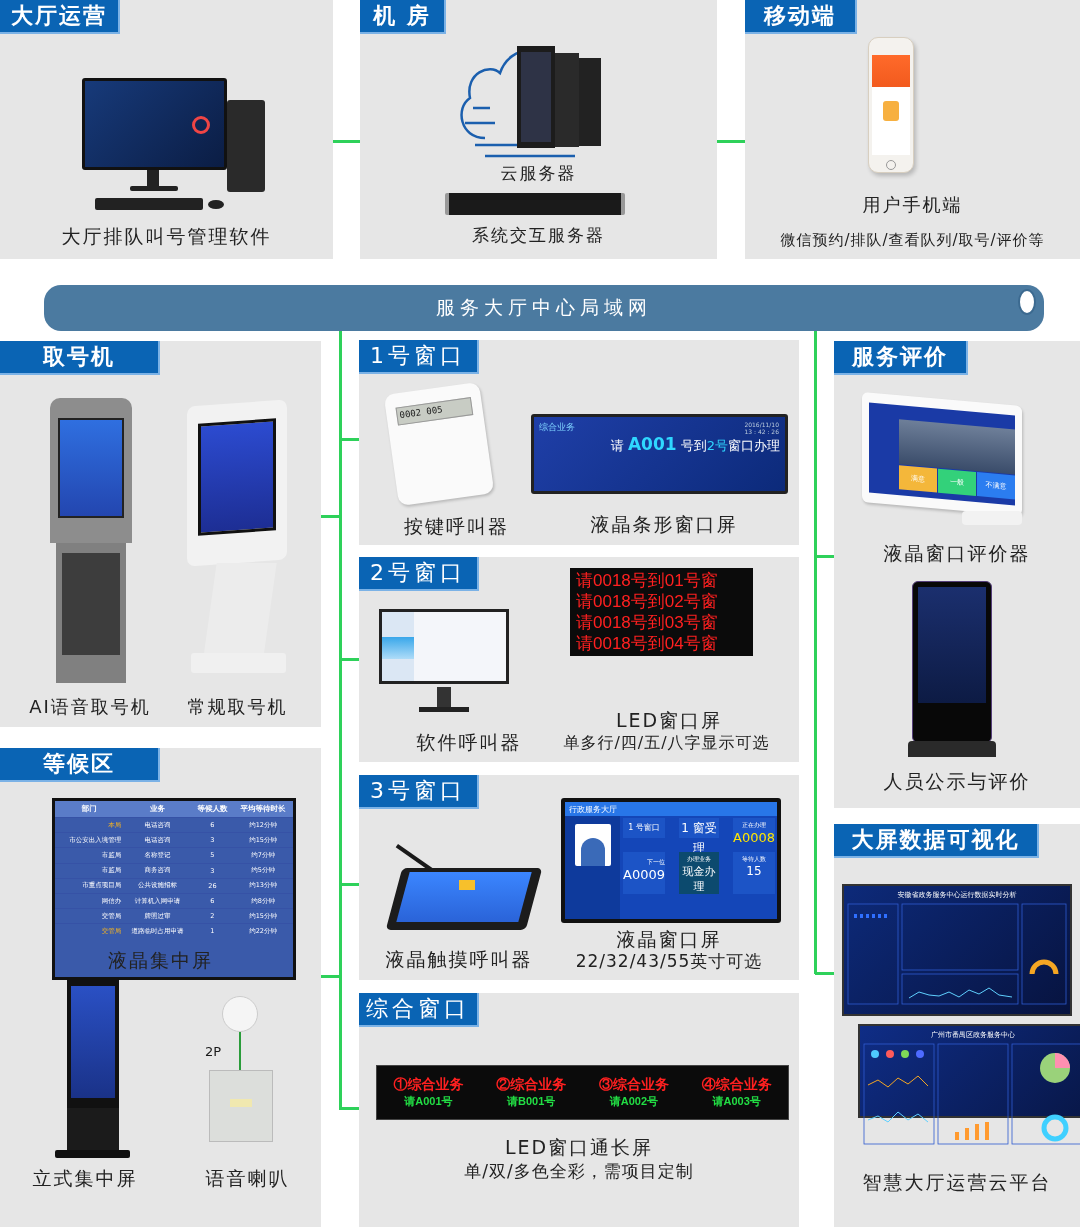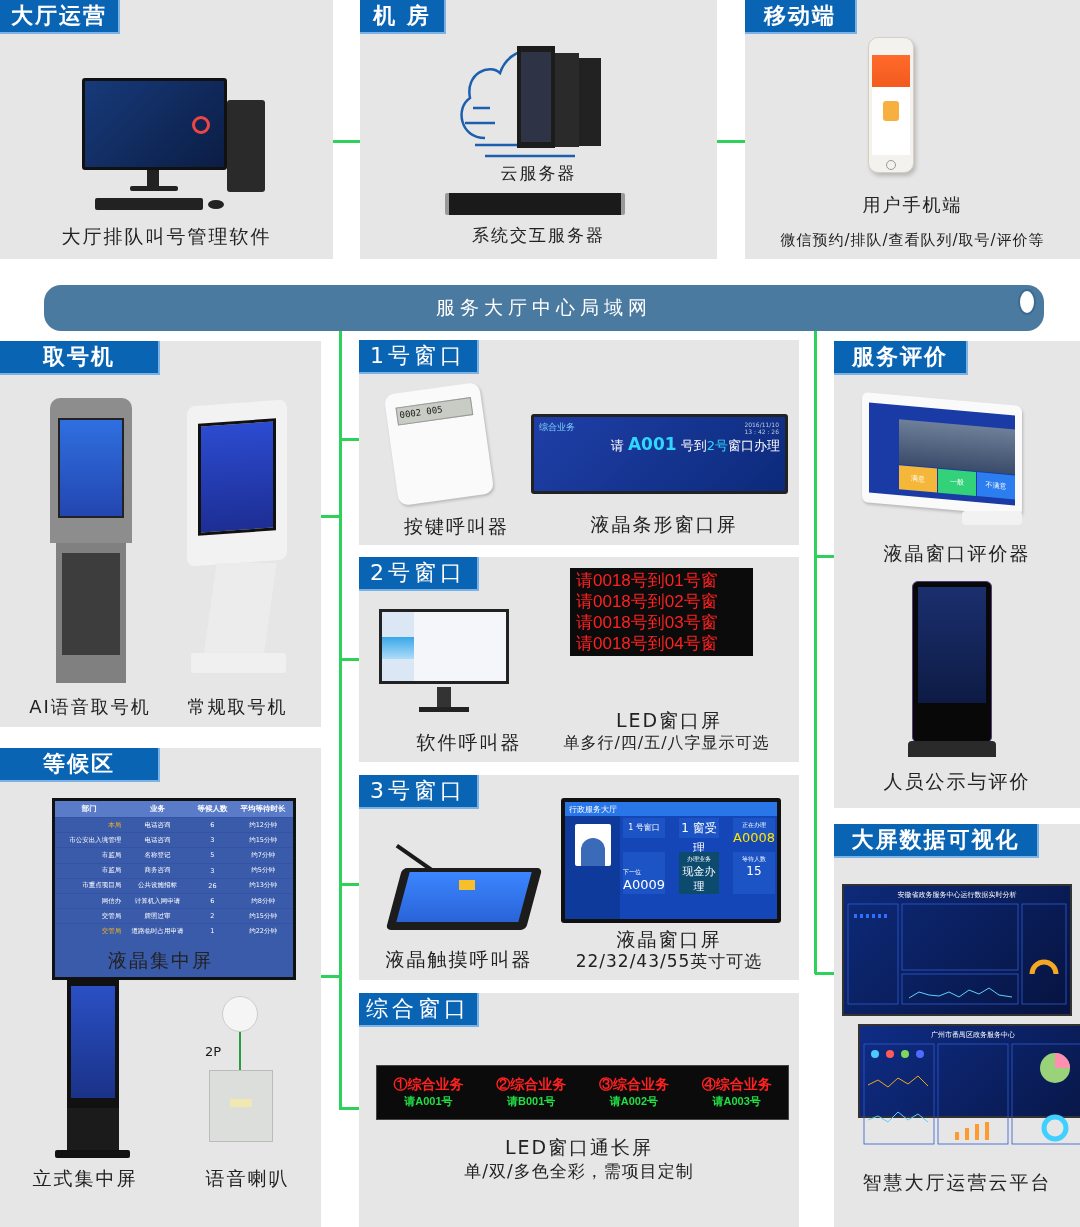--- a/index.html
+++ b/index.html
@@ -256,21 +256,21 @@
           <div style="width:24px;height:28px;background:#3a6ab8;border-radius:12px 12px 0 0"></div>
         </div>
       </div>
       <div style="position:absolute;left:58px;right:2px;top:16px;bottom:2px;display:grid;grid-template-columns:1fr 1fr 1fr;grid-template-rows:20px 1fr 1fr;gap:14px">
         <div style="background:#1c54c6;font-size:8px;text-align:center;line-height:20px">1 号窗口</div>
         <div style="background:#1c54c6;font-size:12px;text-align:center;line-height:20px">1 窗受理</div>
         <div style="background:#1c54c6;text-align:center;padding-top:3px">
           <div style="font-size:6px">正在办理</div>
           <div style="font-size:13px;color:#ffe600">A0008</div>
         </div>
-        <div style="background:#1c54c6;text-align:left;padding-top:16px">
+        <div style="background:#1c54c6;text-align:right;padding-top:6px">
           <div style="font-size:6px">下一位</div>
           <div style="font-size:13px">A0009</div>
         </div>
         <div style="background:#0c4a6e;text-align:center;padding-top:3px">
           <div style="font-size:6px">办理业务</div>
           <div style="font-size:11px">现金办理</div>
         </div>
         <div style="background:#1c54c6;text-align:center;padding-top:3px">
           <div style="font-size:6px">等待人数</div>
           <div style="font-size:12px">15</div>

